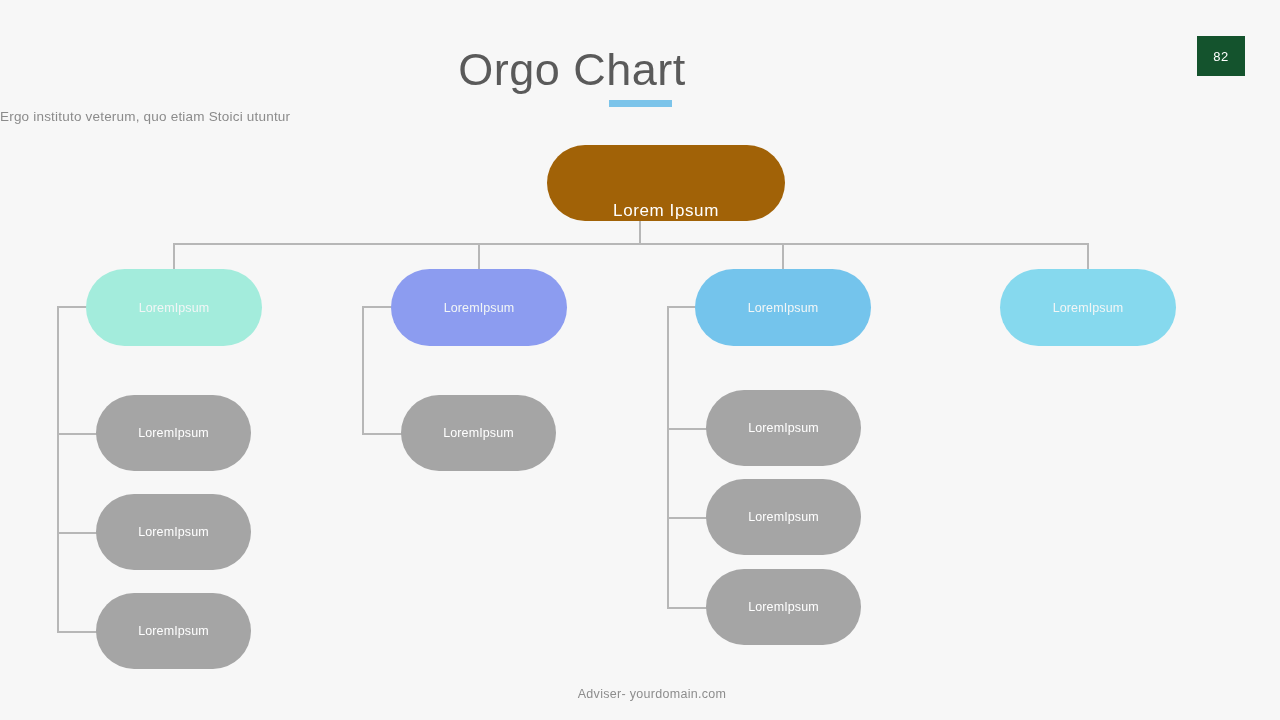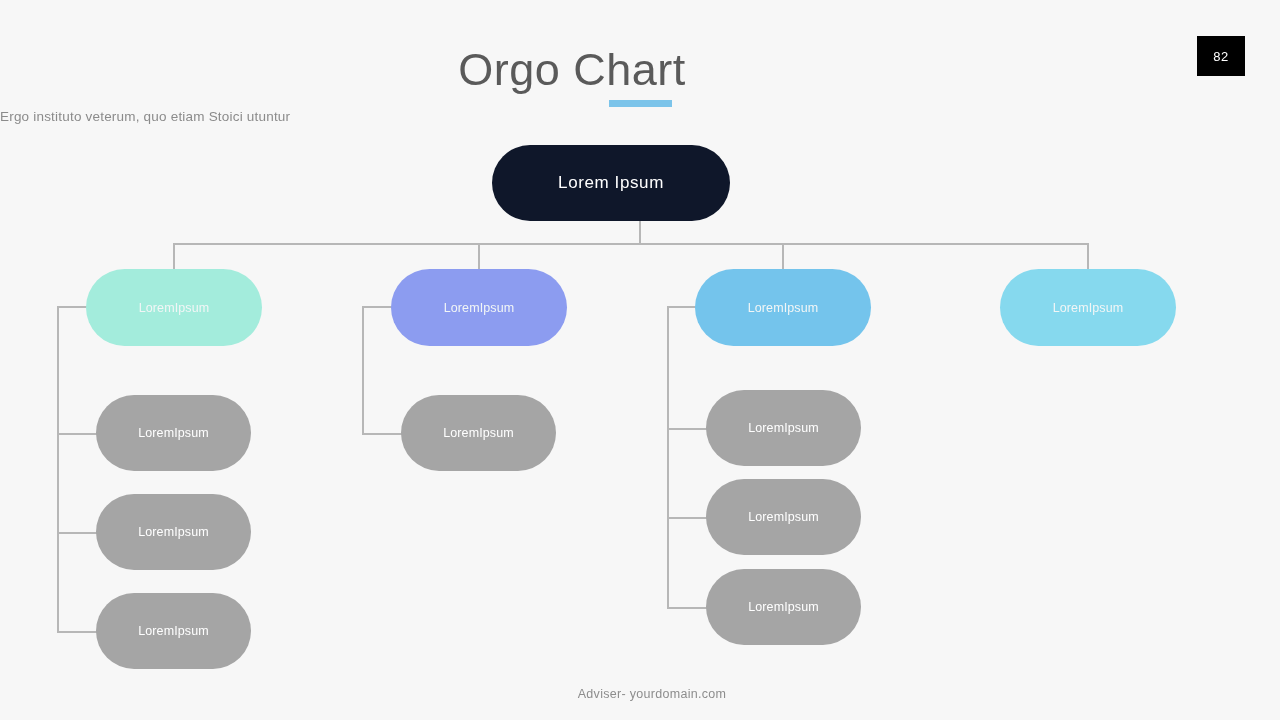--- a/index.html
+++ b/index.html
@@ -20,21 +20,21 @@
     background: #f7f7f7;
   }
 
   
   #page-badge {
     position: absolute;
     left: 1197px;
     top: 36px;
     width: 48px;
     height: 40px;
-    background: #000000;
+    background: #14532d;
     display: flex;
     align-items: center;
     justify-content: center;
     color: #ffffff;
     font-size: 13px;
     letter-spacing: .5px;
   }
   #title {
     position: absolute;
     left: 0;
@@ -148,21 +148,21 @@
   <div class="conn conn-v" style="left:362px; top:306px; height:128px;"></div>
   <div class="conn conn-h" style="left:362px; top:306px; width:34px;"></div>
   <div class="conn conn-h" style="left:362px; top:433px; width:44px;"></div>
 
   <div class="conn conn-v" style="left:667px; top:306px; height:302px;"></div>
   <div class="conn conn-h" style="left:667px; top:306px; width:34px;"></div>
   <div class="conn conn-h" style="left:667px; top:428px; width:44px;"></div>
   <div class="conn conn-h" style="left:667px; top:517px; width:44px;"></div>
   <div class="conn conn-h" style="left:667px; top:607px; width:44px;"></div>
 
-  <div class="node node-root" style="left:492px; top:145px; background:#0f172a;">
+  <div class="node node-root" style="left:547px; top:145px; background:#a16207;align-items:flex-end;">
     <span>Lorem Ipsum</span>
   </div>
 
   <div class="node node-l2" style="left:86px; top:269px; background:#a3ecdc;">
     <span>LoremIpsum</span>
   </div>
   <div class="node node-l2" style="left:391px; top:269px; background:#8c9cf0;">
     <span>LoremIpsum</span>
   </div>
   <div class="node node-l2" style="left:695px; top:269px; background:#74c4ec;">

